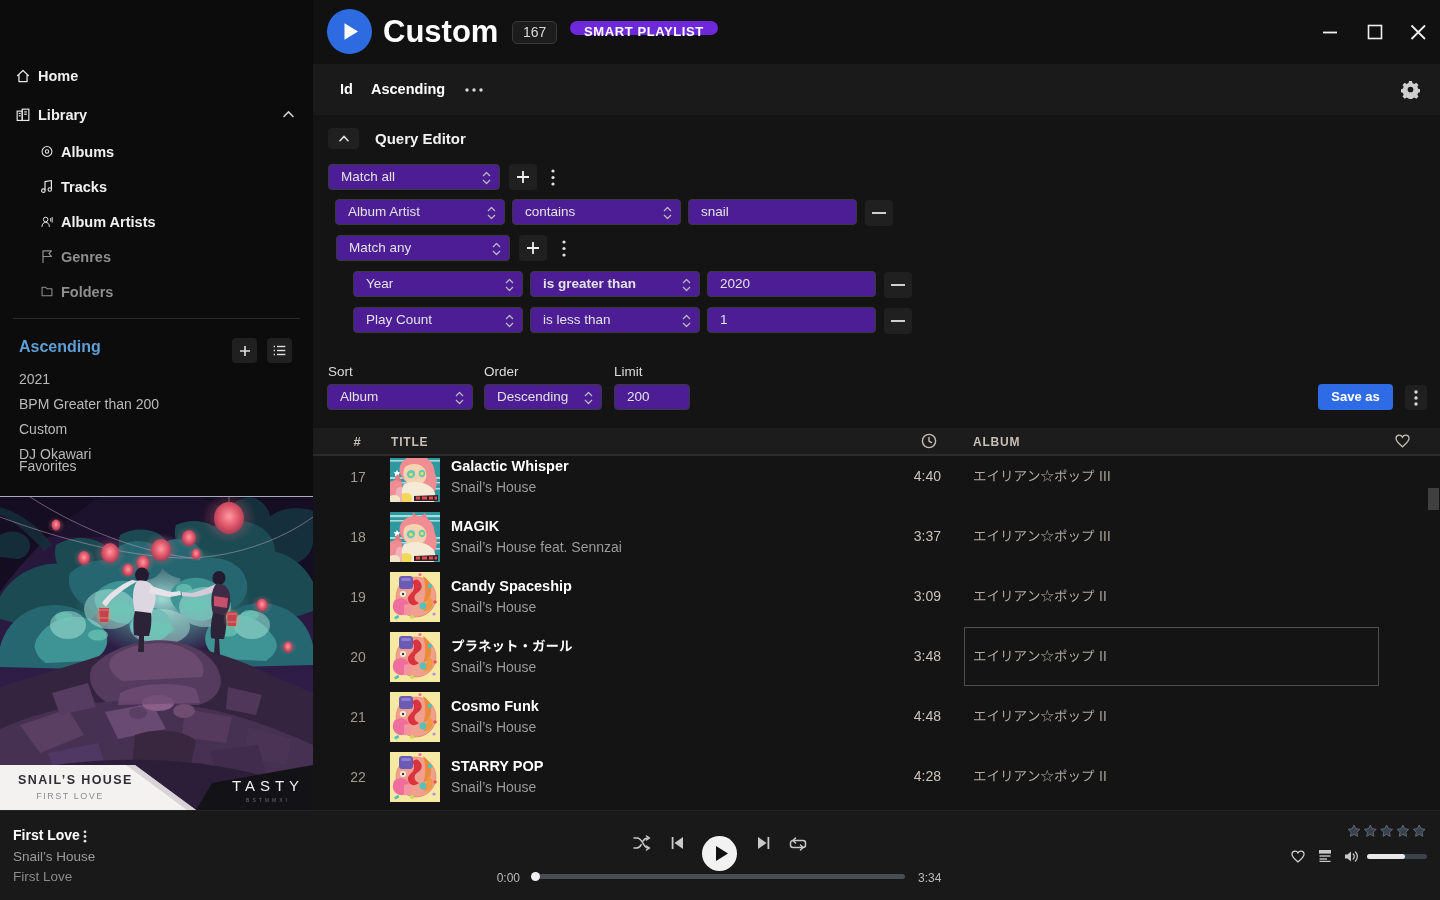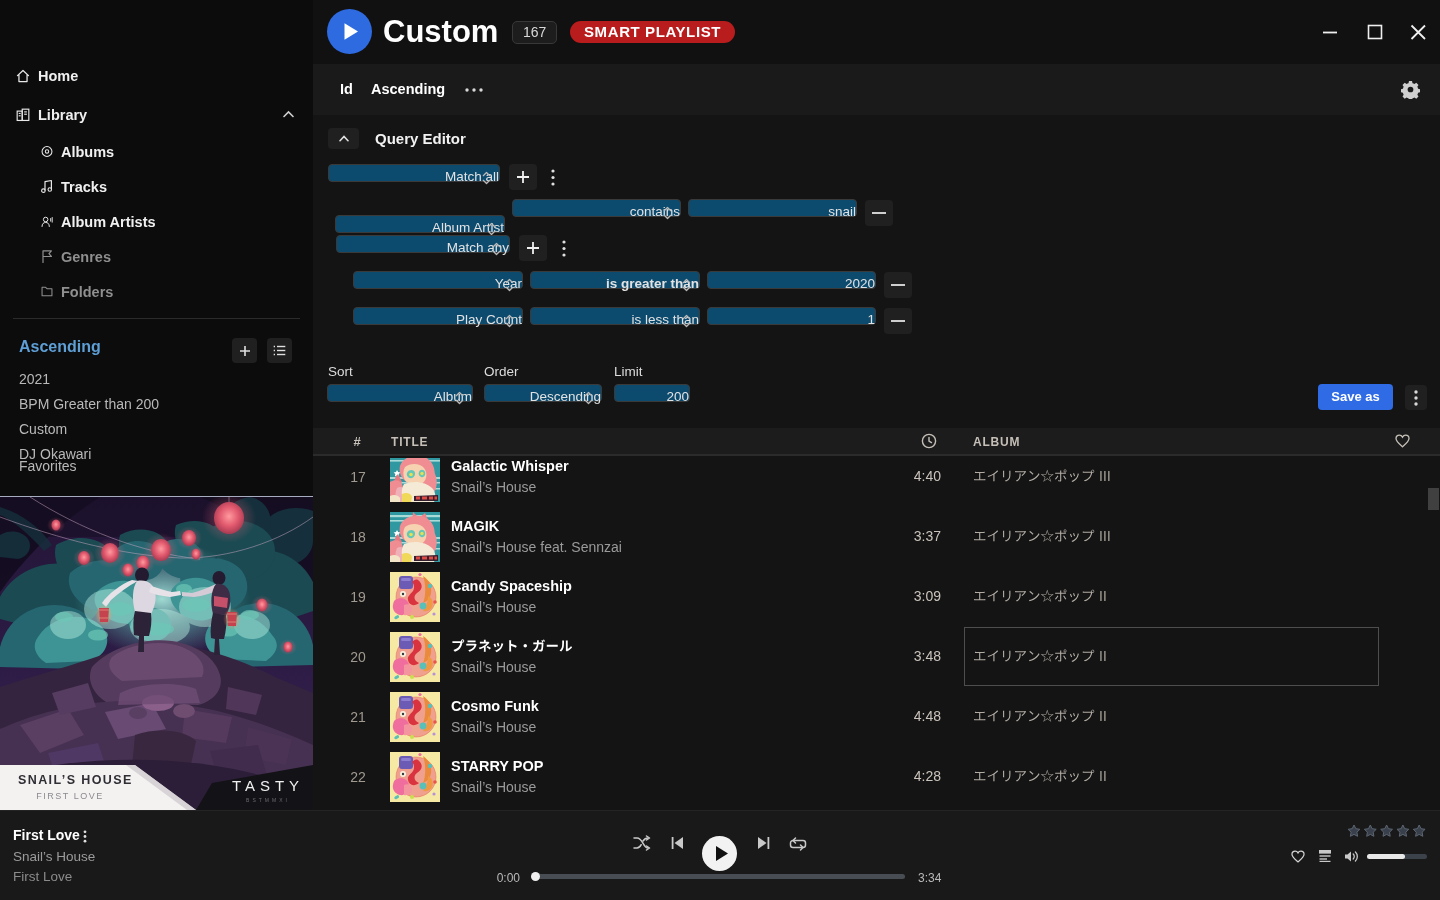--- a/index.html
+++ b/index.html
@@ -27,30 +27,30 @@
 
 .art { position:absolute; left:0px; top:496px; width:313px; height:314px; border-top:1px solid #a8acc0; box-sizing:border-box; }
 
 
 .main { position:absolute; left:313px; top:0; width:1127px; height:810px; background:#141414; }
 .pagehead { position:absolute; left:0; top:0; width:1127px; height:64px; background:#111111; }
 .playcirc { position:absolute; left:14px; top:9px; width:45px; height:45px; border-radius:50%; background:#2e6ae0; }
 .playcirc svg { position:absolute; left:16px; top:13px; }
 .ptitle { position:absolute; left:70px; top:14px; color:#fff; font-size:31px; font-weight:bold; letter-spacing:0px; }
 .pcount { position:absolute; left:199px; top:21px; height:23px; padding:0 10px; background:#1d1d1d; border:1px solid #383838; border-radius:5px; color:#d9d9d9; font-size:14px; line-height:21px; }
-.ppill { position:absolute; left:257px; top:21px; height:22px; padding:0 14px; background:#b91c1c; border-radius:11px; color:#fff; font-size:15px; font-weight:bold; letter-spacing:0.6px; line-height:22px; }
+.ppill { position:absolute; left:257px; top:21px; height:14px; padding:0 14px; background:#6d28d9; border-radius:11px; color:#fff; font-size:13px; font-weight:bold; letter-spacing:0.6px; line-height:22px; }
 .winbtns { position:absolute; right:0; top:0; height:64px; }
 .toolbar { position:absolute; left:0; top:64px; width:1127px; height:51px; background:#1a1a1a; }
 .toolbar .id { position:absolute; left:27px; top:17px; color:#fff; font-weight:bold; font-size:14.5px; }
 .toolbar .asc { position:absolute; left:58px; top:17px; color:#fff; font-weight:bold; font-size:14.5px; }
 
 
 .qe-toggle { position:absolute; left:15px; top:128px; width:31px; height:21px; background:#202020; border-radius:4px; display:flex; align-items:center; justify-content:center; }
 .qe-label { position:absolute; left:62px; top:130px; color:#f2f2f2; font-size:15px; font-weight:bold; }
-.ctrl { position:absolute; height:18px; background:#0c4a6e; border:1px solid #3a3a3a; border-radius:4px; color:#e2e2e2; font-size:13.5px; line-height:24px; padding-left:12px;text-align:right; }
+.ctrl { position:absolute; height:26px; background:#4c1d95; border:1px solid #3a3a3a; border-radius:4px; color:#e2e2e2; font-size:13.5px; line-height:24px; padding-left:12px; }
 .sel:after { content:""; position:absolute; right:9px; top:7px; width:8px; height:13px;
   background:
    linear-gradient(#0000 0 0); }
 .updn { position:absolute; right:8px; top:6px; width:9px; height:14px; }
 .plus-btn { position:absolute; width:28px; height:26px; background:#202020; border-radius:4px; display:flex; align-items:center; justify-content:center; color:#e8e8e8; }
 .minus-btn { position:absolute; width:28px; height:26px; background:#202020; border-radius:4px; display:flex; align-items:center; justify-content:center; color:#cfcfcf; }
 .vdots { position:absolute; width:4px; color:#e0e0e0; }
 .flabel { position:absolute; color:#dcdcdc; font-size:13.5px; }
 .saveas { position:absolute; left:1005px; top:384px; width:75px; height:26px; background:#2e6be4; border-radius:4px; color:#fff; font-size:13px; font-weight:bold; text-align:center; line-height:26px; }
 
@@ -379,21 +379,21 @@
         </svg>
       </div>
   <svg class="vdots" style="left:238px; top:169px;" width="4" height="17" viewBox="0 0 4 17">
         <g fill="#e0e0e0">
           <circle cx="2" cy="2" r="1.6"></circle>
           <circle cx="2" cy="8.5" r="1.6"></circle>
           <circle cx="2" cy="15" r="1.6"></circle>
         </g>
       </svg>
 
-  <div class="ctrl sel" style="left:22px; top:199px; width:170px;margin-top:16px;">Album Artist<svg class="updn" width="9" height="14" viewBox="0 0 9 14">
+  <div class="ctrl sel" style="left:22px; top:199px; width:170px;">Album Artist<svg class="updn" width="9" height="14" viewBox="0 0 9 14">
           <path d="M1 5 L4.5 1.5 L8 5 M1 9 L4.5 12.5 L8 9" fill="none" stroke="#b9b9b9" stroke-width="1.3" stroke-linejoin="round"></path>
         </svg></div>
   <div class="ctrl sel" style="left:199px; top:199px; width:169px;">contains<svg class="updn" width="9" height="14" viewBox="0 0 9 14">
           <path d="M1 5 L4.5 1.5 L8 5 M1 9 L4.5 12.5 L8 9" fill="none" stroke="#b9b9b9" stroke-width="1.3" stroke-linejoin="round"></path>
         </svg></div>
   <div class="ctrl" style="left:375px; top:199px; width:169px;">snail</div>
   <div class="minus-btn" style="left:552px; top:200px;">
         <svg width="14" height="2" viewBox="0 0 14 2">
           <path d="M0 1 H14" stroke="#cfcfcf" stroke-width="2"></path>
         </svg>

